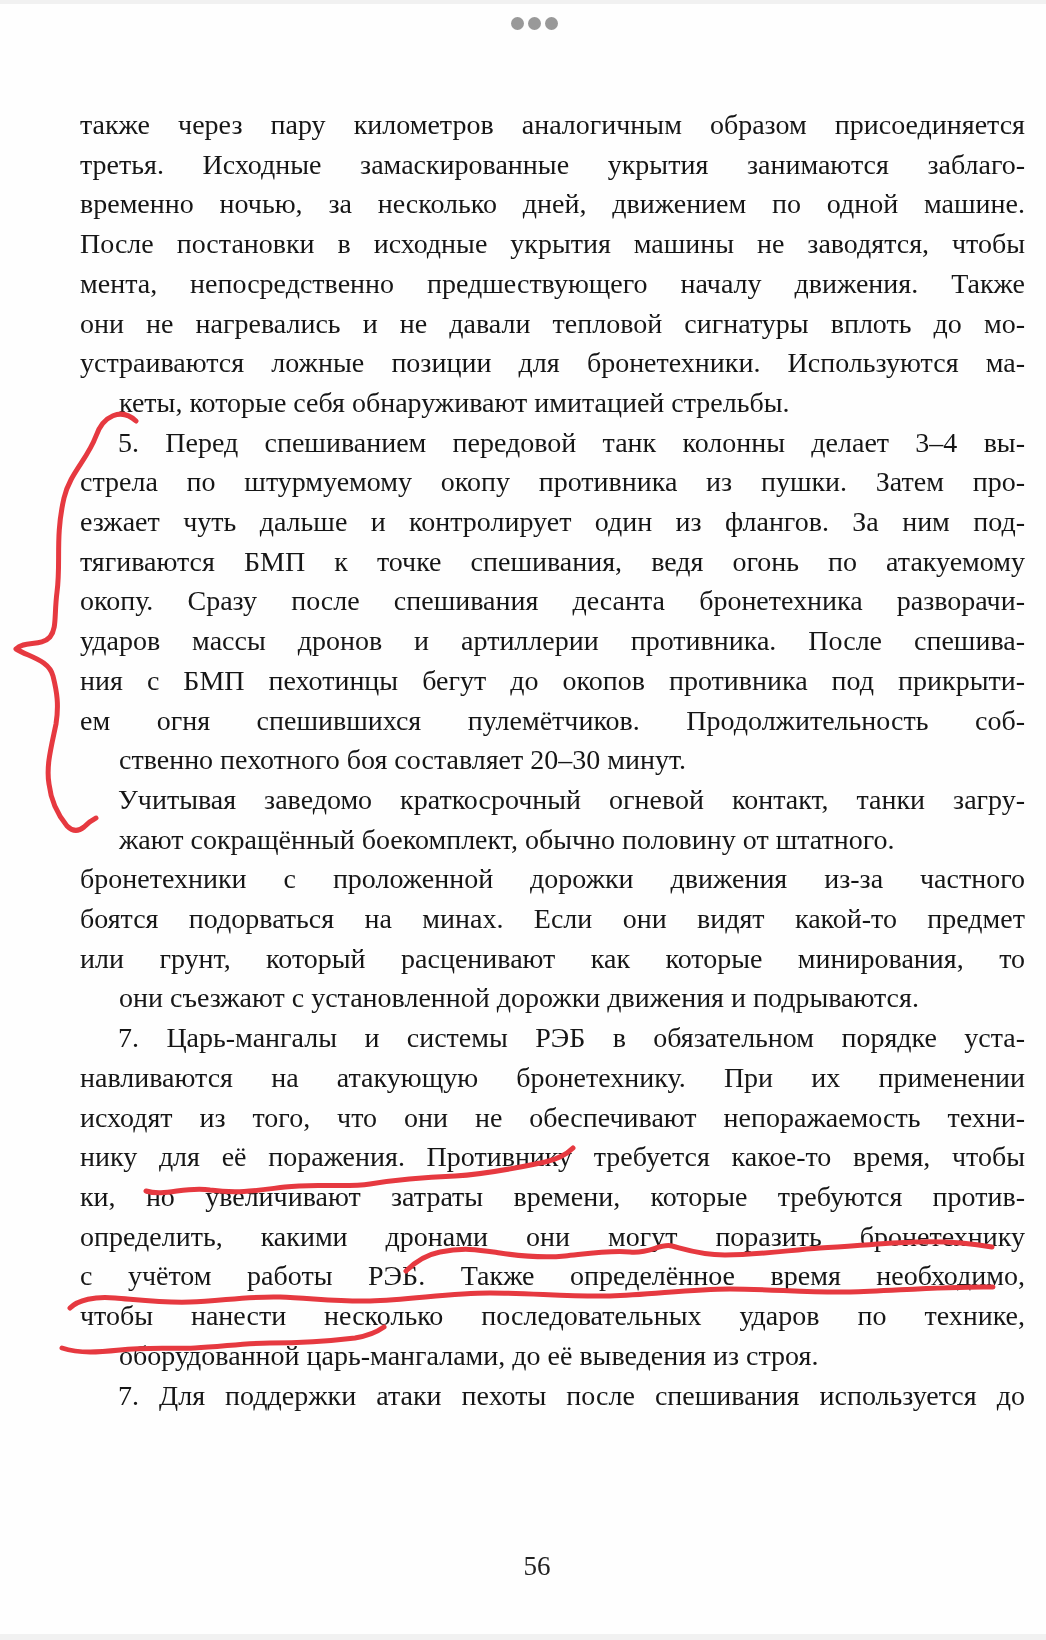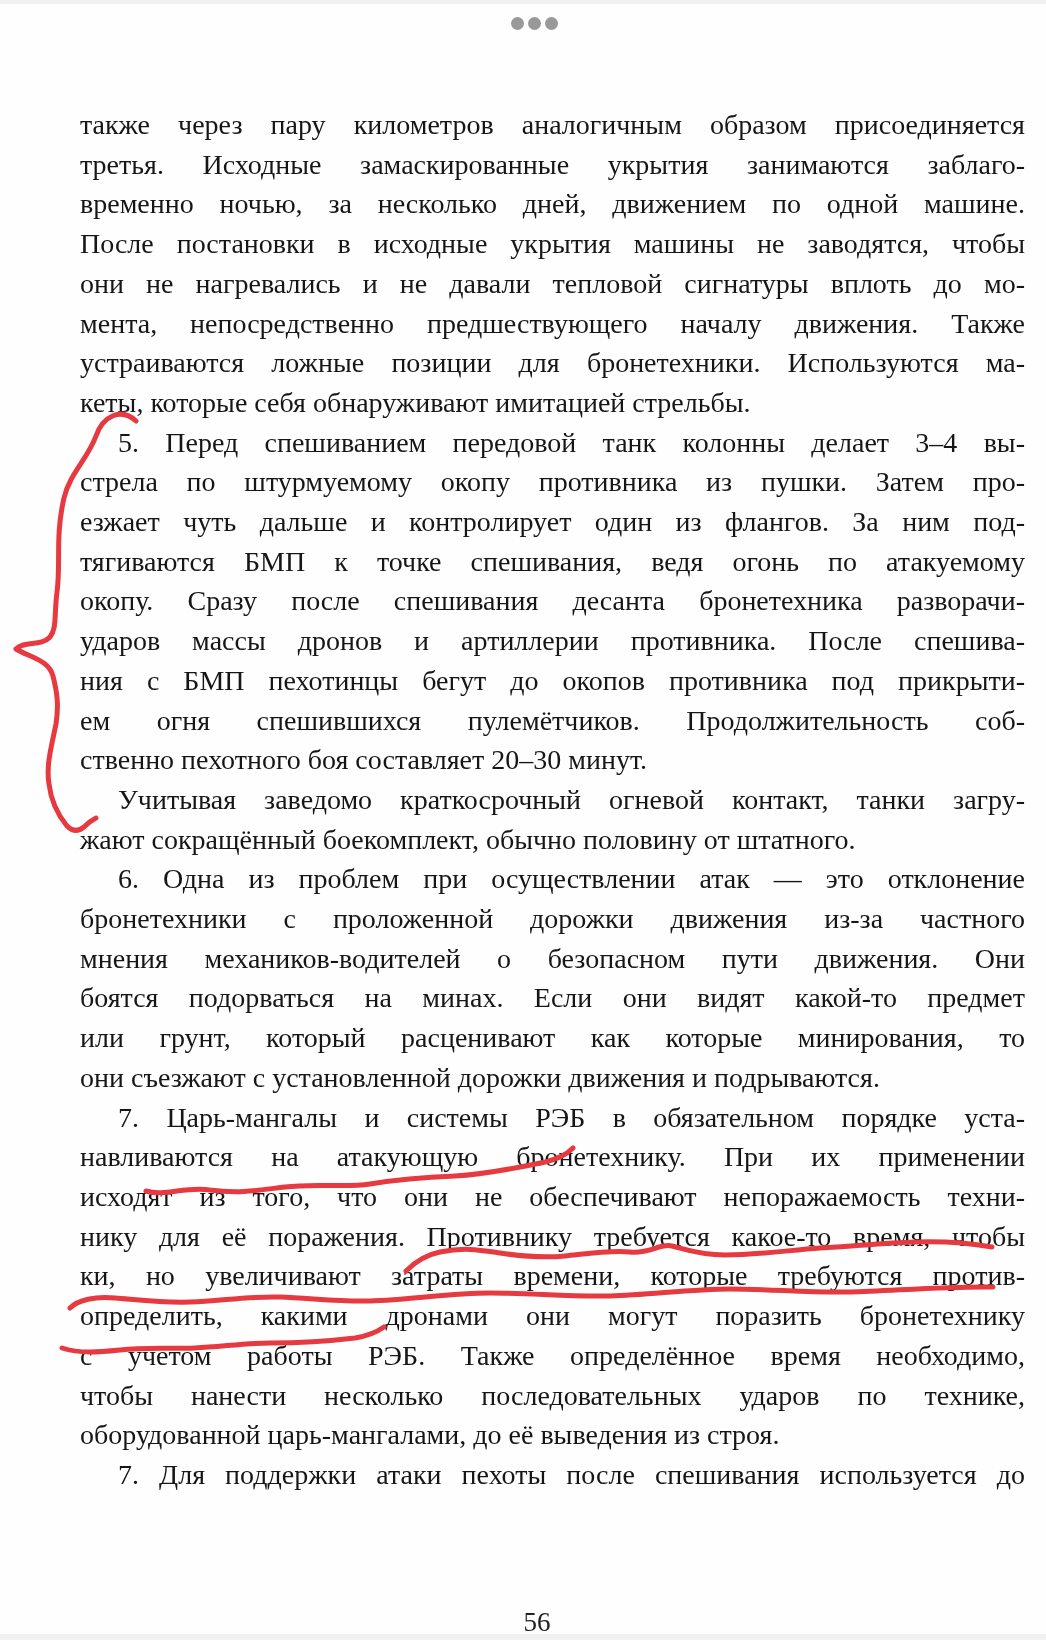--- a/index.html
+++ b/index.html
@@ -33,23 +33,23 @@
     letter-spacing:0;
   }
   .page-text .line{
     height:39.71px;
     text-align:justify;
     text-align-last:justify;
     white-space:normal;
     overflow:visible;
   }
   .page-text .line.indent{padding-left:38px;}
-  .page-text .line.last{text-align-last:left;}
+  .page-text .line.last{text-align-last:left;margin-left:39px;}
   .page-number{
-    position:absolute;left:437px;top:1607px;width:200px;
+    position:absolute;left:437px;top:1551px;width:200px;
     text-align:center;font-size:27px;color:#222;
   }
   .ink-overlay{
     position:absolute;left:0;top:0;width:1046px;height:1640px;
     pointer-events:none;
   }
 </style>
 </head>
 <body>
 
@@ -59,38 +59,36 @@
   <span class="dot"></span>
   <span class="dot"></span>
   <span class="dot"></span>
 </button>
 
 <div class="page-text">
     <div class="line">также через пару километров аналогичным образом присоединяется</div>
     <div class="line">третья. Исходные замаскированные укрытия занимаются заблаго-</div>
     <div class="line">временно ночью, за несколько дней, движением по одной машине.</div>
     <div class="line">После постановки в исходные укрытия машины не заводятся, чтобы</div>
+    <div class="line">мента, непосредственно предшествующего началу движения. Также</div>
     <div class="line">они не нагревались и не давали тепловой сигнатуры вплоть до мо-</div>
-    <div class="line">мента, непосредственно предшествующего началу движения. Также</div>
     <div class="line">устраиваются ложные позиции для бронетехники. Используются ма-</div>
     <div class="line last">кеты, которые себя обнаруживают имитацией стрельбы.</div>
     <div class="line indent">5. Перед спешиванием передовой танк колонны делает 3–4 вы-</div>
     <div class="line">стрела по штурмуемому окопу противника из пушки. Затем про-</div>
     <div class="line">езжает чуть дальше и контролирует один из флангов. За ним под-</div>
     <div class="line">тягиваются БМП к точке спешивания, ведя огонь по атакуемому</div>
     <div class="line">окопу. Сразу после спешивания десанта бронетехника разворачи-</div>
     <div class="line">ударов массы дронов и артиллерии противника. После спешива-</div>
     <div class="line">ния с БМП пехотинцы бегут до окопов противника под прикрыти-</div>
     <div class="line">ем огня спешившихся пулемётчиков. Продолжительность соб-</div>
     <div class="line last">ственно пехотного боя составляет 20–30 минут.</div>
     <div class="line indent">Учитывая заведомо краткосрочный огневой контакт, танки загру-</div>
     <div class="line last">жают сокращённый боекомплект, обычно половину от штатного.</div>
-    <div class="line indent">6. Одна из проблем при осуществлении атак — это отклонение</div>
     <div class="line">бронетехники с проложенной дорожки движения из-за частного</div>
-    <div class="line">мнения механиков-водителей о безопасном пути движения. Они</div>
     <div class="line">боятся подорваться на минах. Если они видят какой-то предмет</div>
     <div class="line">или грунт, который расценивают как которые минирования, то</div>
     <div class="line last">они съезжают с установленной дорожки движения и подрываются.</div>
     <div class="line indent">7. Царь-мангалы и системы РЭБ в обязательном порядке уста-</div>
     <div class="line">навливаются на атакующую бронетехнику. При их применении</div>
     <div class="line">исходят из того, что они не обеспечивают непоражаемость техни-</div>
     <div class="line">нику для её поражения. Противнику требуется какое-то время, чтобы</div>
     <div class="line">ки, но увеличивают затраты времени, которые требуются против-</div>
     <div class="line">определить, какими дронами они могут поразить бронетехнику</div>
     <div class="line">с учётом работы РЭБ. Также определённое время необходимо,</div>

